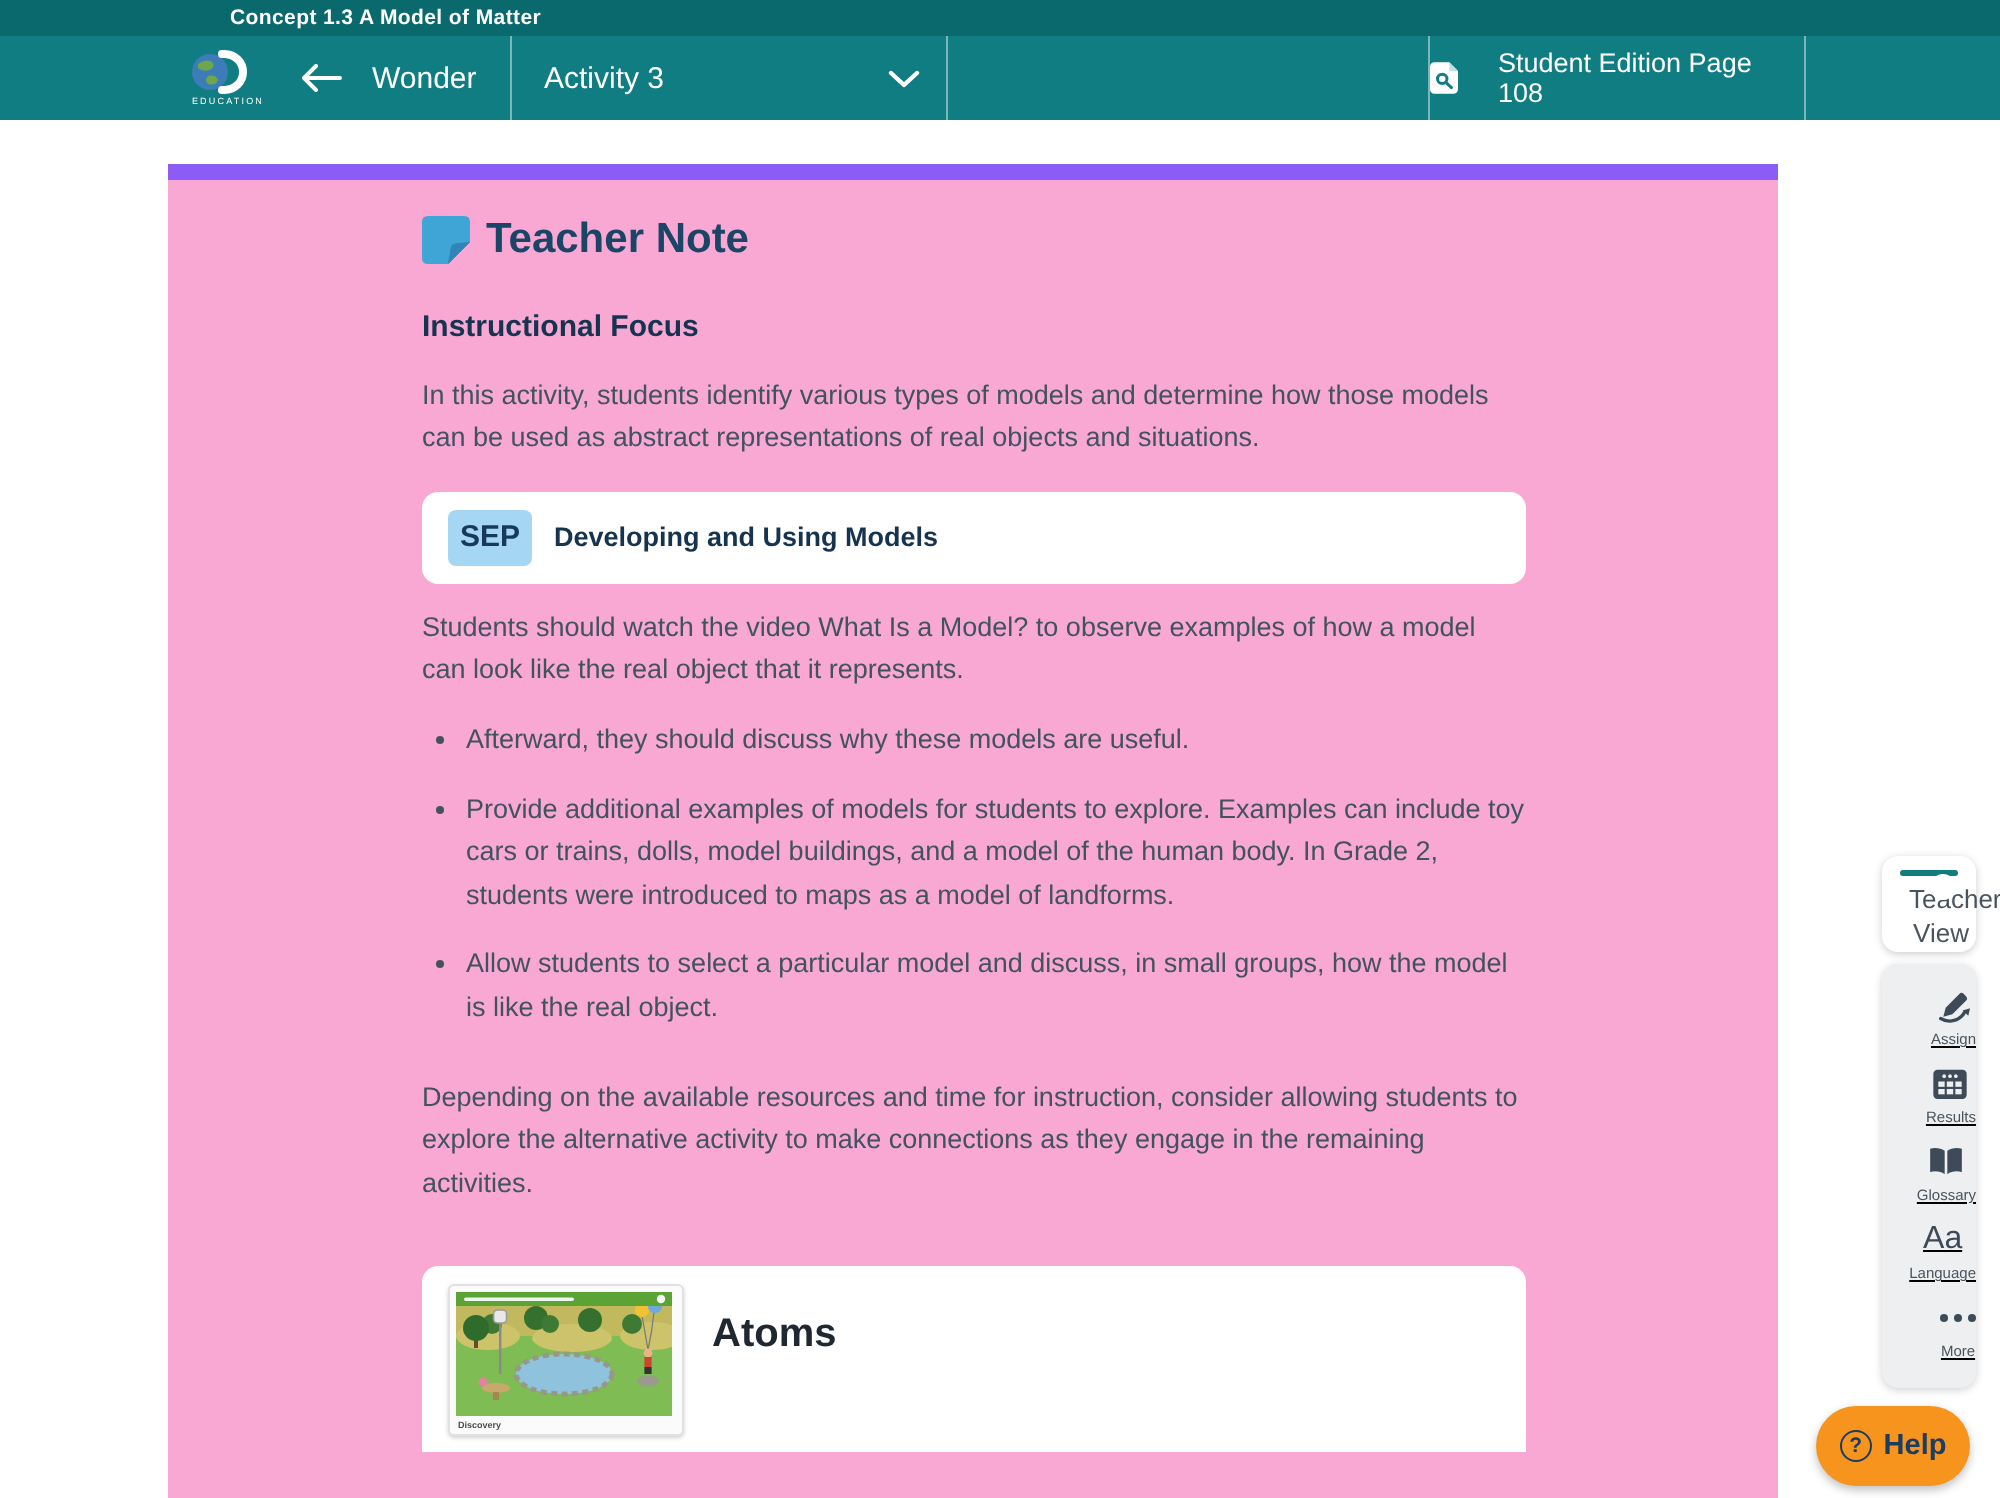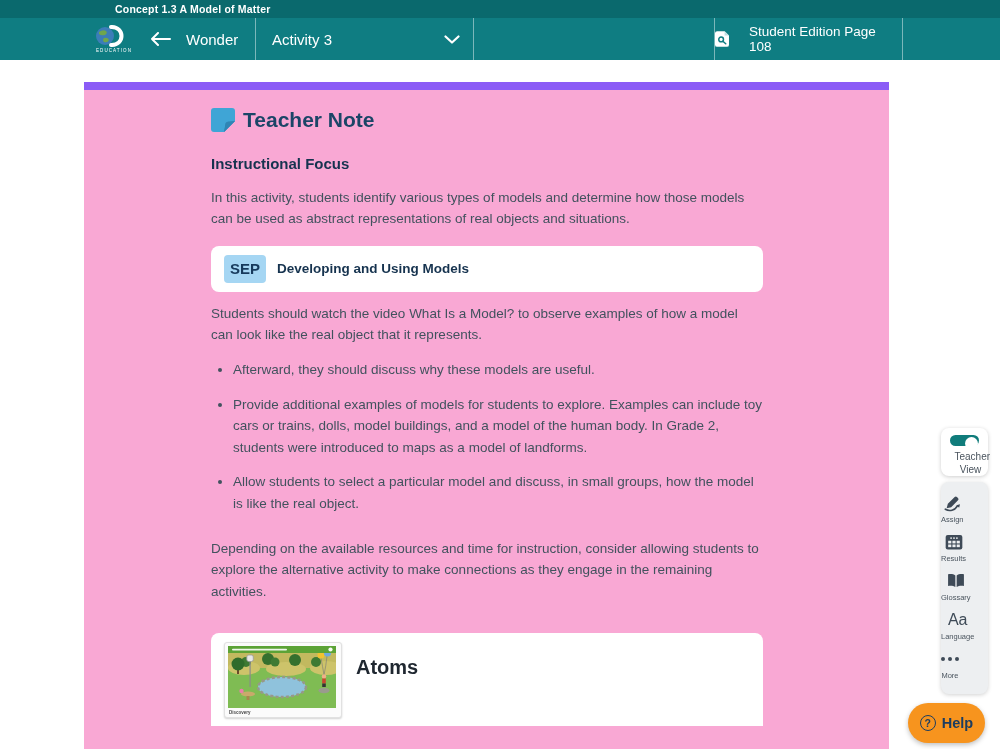--- a/index.html
+++ b/index.html
@@ -69,25 +69,25 @@
   .thumb-brand { position:absolute; left:5px; bottom:2px; font-size:4.5px; font-weight:bold; color:#4a4a4a; }
   .atoms-head h3 { font-size:20px; color:#1F2730; font-weight:bold; margin-top:9px; cursor:pointer; }
 
   
   .tv-card { position:absolute; right:12px; top:428px; width:47px; height:48px;
     background:#fff; border-radius:8px; box-shadow:0 1px 4px rgba(0,0,0,.2);
     display:flex; flex-direction:column; align-items:center; padding-top:7px; }
   .toggle { width:29px; height:16px; border-radius:9px; background:#107C7B; position:relative; cursor:pointer; }
   .toggle .knob { position:absolute; right:1.5px; top:1.5px; width:13px; height:13px;
     border-radius:50%; background:#fff; }
-  .tv-label { font-size:10px; color:#4A545E; text-align:center; margin-top:4px; line-height:1.3; width:32px;margin-left:12px; }
+  .tv-label { font-size:13px; color:#4A545E; text-align:center; margin-top:4px; line-height:1.3; width:32px;margin-left:12px; }
 
   .tools-card { position:absolute; right:12px; top:482px; width:47px; height:212px;
     background:#EDEFF1; border-radius:8px; box-shadow:0 1px 4px rgba(0,0,0,.18);
-    display:flex; flex-direction:column; align-items:flex-start; padding-top:11px; }
+    display:flex; flex-direction:column; align-items:flex-end; padding-top:11px;text-decoration:underline; }
   .tool { display:flex; flex-direction:column; align-items:center; margin-bottom:8px; cursor:pointer; }
   .tool-label { font-size:7.5px; color:#4A545E; margin-top:2px; }
   .aa-glyph { font-size:16px; color:#3E4A57; font-weight:500; line-height:20px; }
   .more-dots { display:flex; gap:3px; align-items:center; height:20px; }
   .more-dots i { width:4px; height:4px; border-radius:50%; background:#3E4A57; }
 
   .help-btn { position:absolute; right:15px; bottom:6px; width:77px; height:40px;
     border:none; border-radius:20px; background:#F7941E; color:#1C3D60;
     display:flex; align-items:center; justify-content:center; gap:6px;
     font-family:"Liberation Sans", sans-serif; font-weight:bold; font-size:14.5px;

